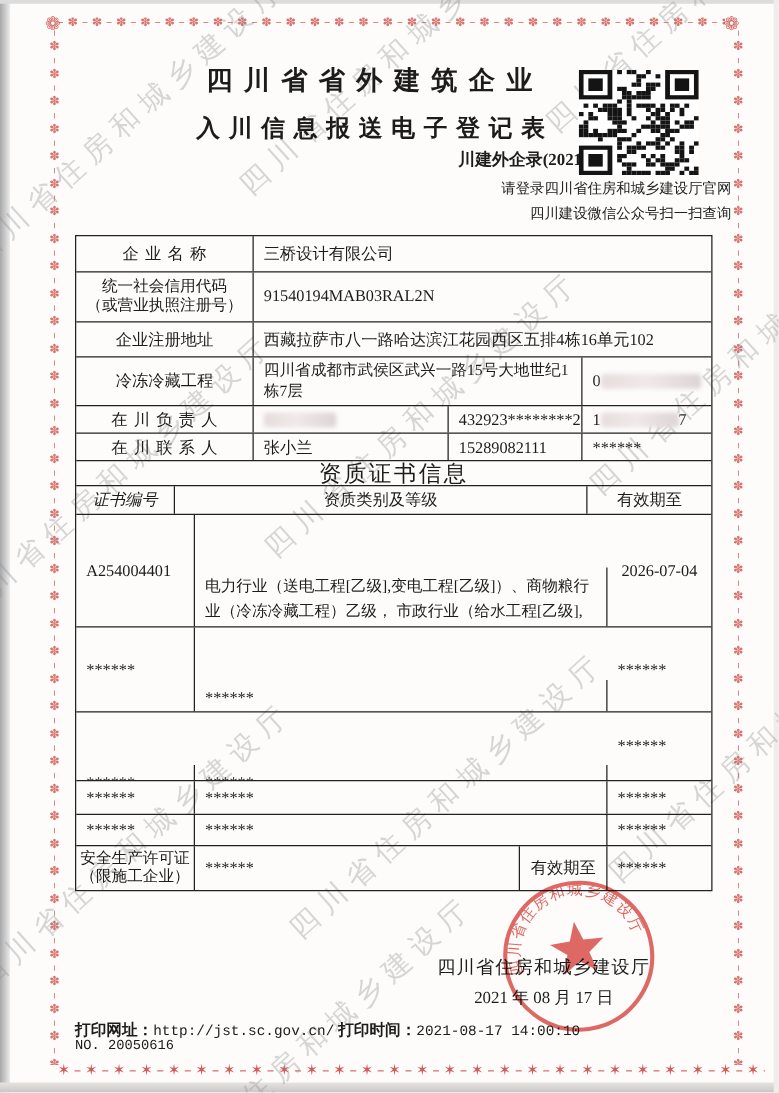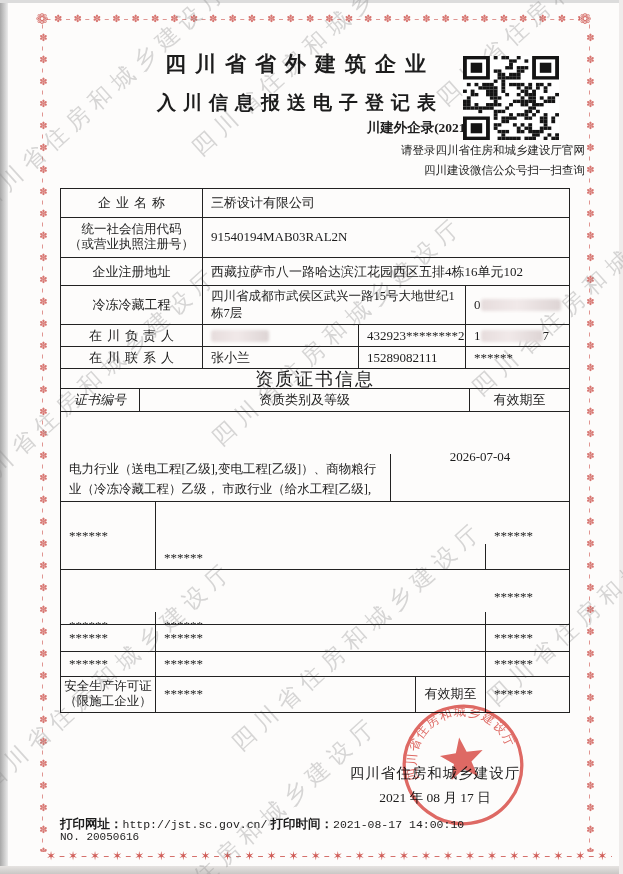--- a/index.html
+++ b/index.html
@@ -360,20 +360,21 @@
       <div class="tc sechead" style="flex:1;">资质证书信息</div>
     </div>
 
     <div class="trow" style="height:23px;">
       <div class="tc lab" style="width:79px;font-style:italic;">证书编号</div>
       <div class="tc lab" style="width:330px;">资质类别及等级</div>
       <div class="tc lab" style="flex:1;">有效期至</div>
     </div>
 
     <div class="trow" style="height:90px;">
+      <div class="tc" style="width:95px;">A254004401</div>
       <div class="tc grade top-align" style="width:330px;">电力行业（送电工程[乙级],变电工程[乙级]）、商物粮行业（冷冻冷藏工程）乙级， 市政行业（给水工程[乙级],排水工程[乙级]），建筑行业（建筑工程）乙级******</div>
       <div class="tc ctr" style="flex:1;">2026-07-04</div>
     </div>
 
     <div class="trow" style="height:68px;">
       <div class="tc" style="width:95px;">******</div>
       <div class="tc top-align" style="width:330px;">******</div>
       <div class="tc" style="flex:1;">******</div>
     </div>
 

